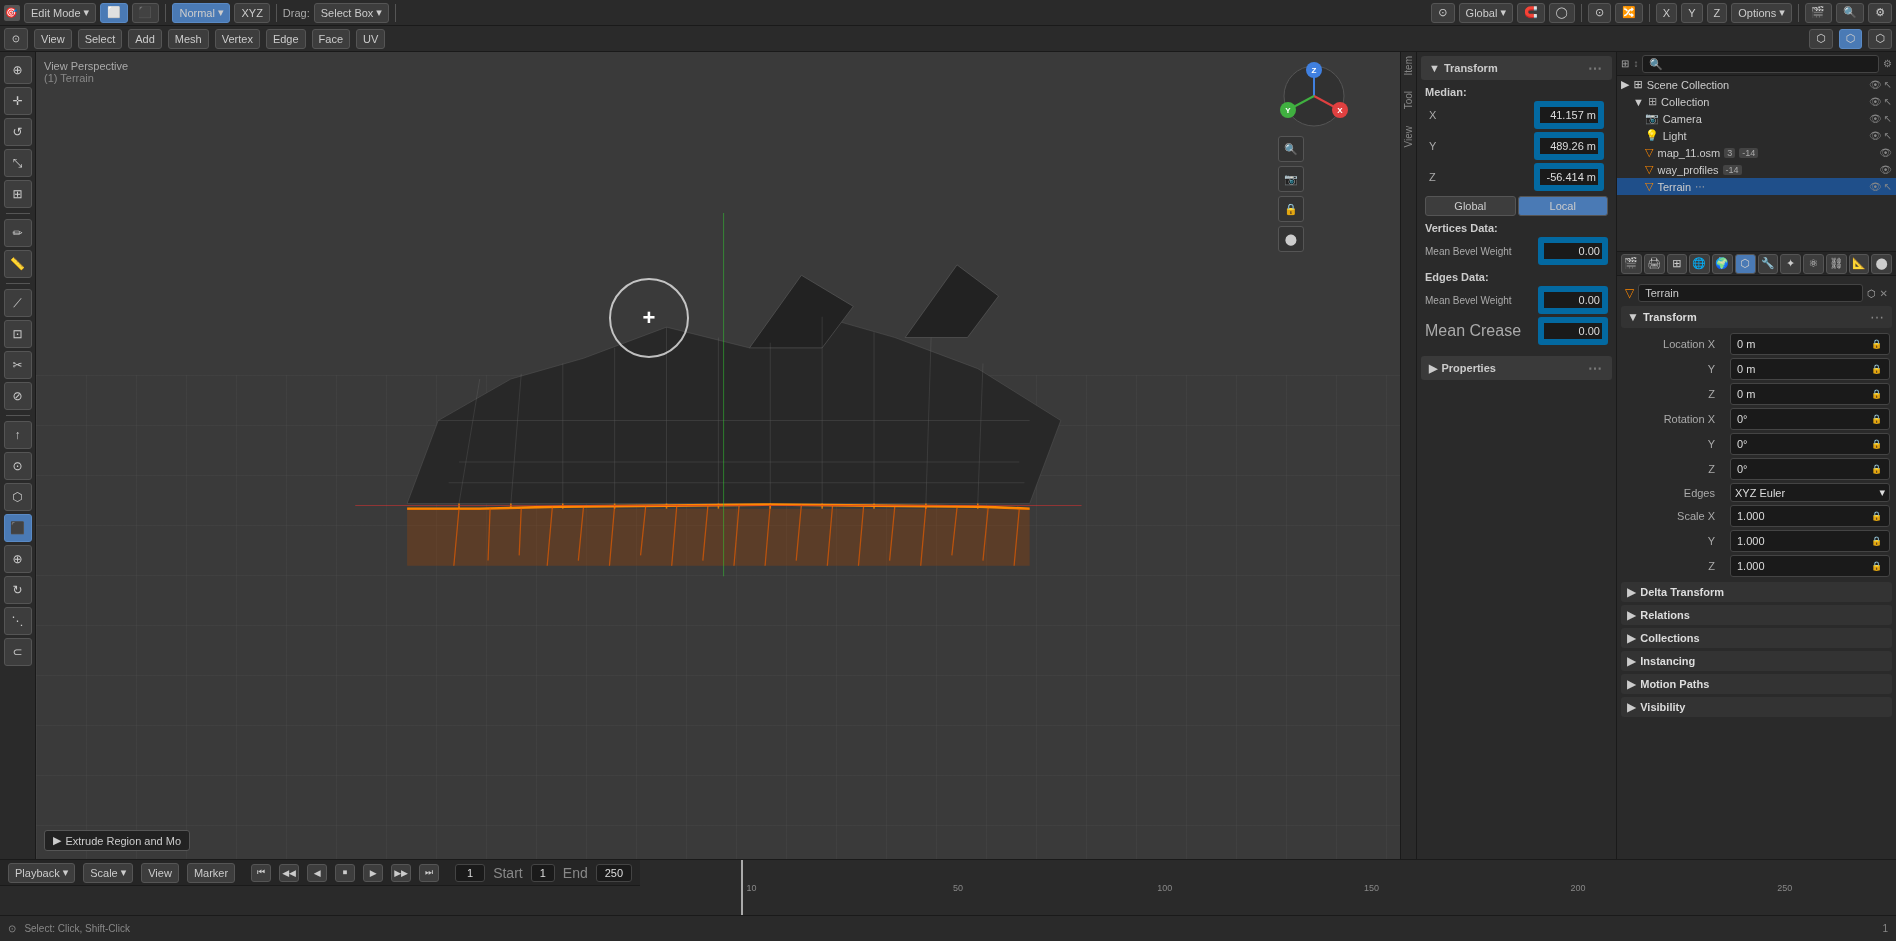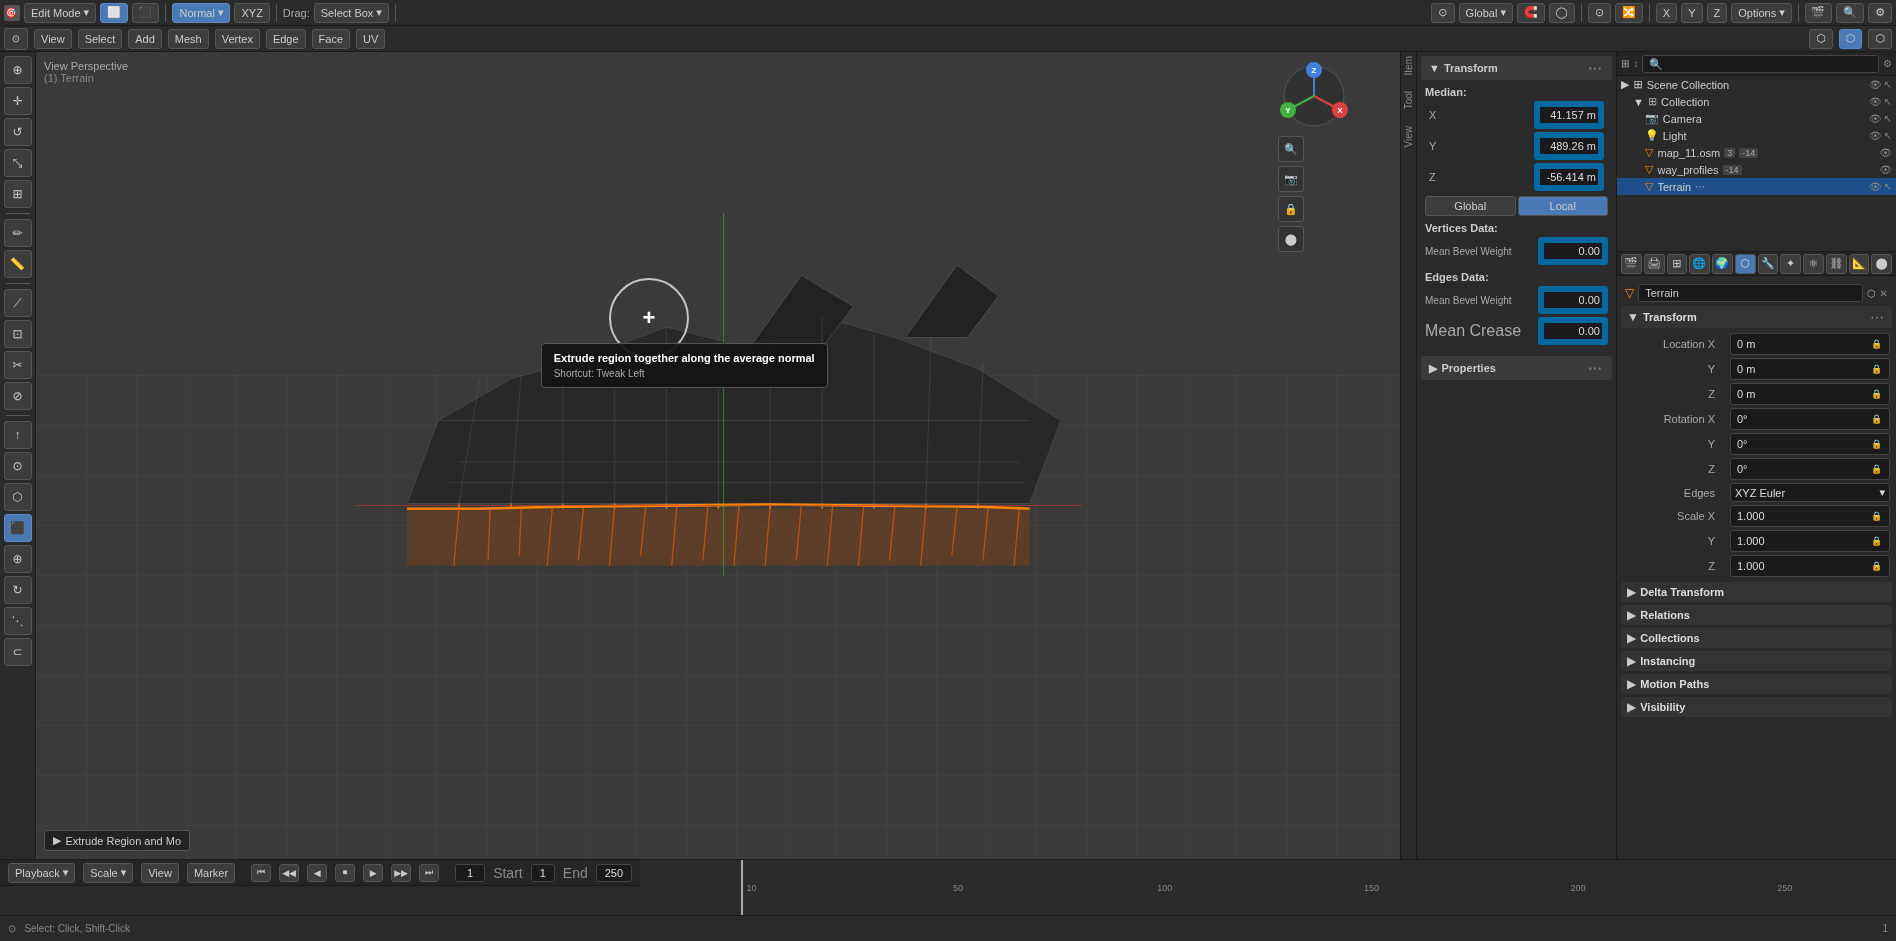--- a/index.html
+++ b/index.html
@@ -774,24 +774,20 @@
         <line x1="0" y1="282" x2="700" y2="282" stroke="#cc3333" stroke-width="1" opacity="0.6"></line>
 
         <line x1="355" y1="0" x2="355" y2="350" stroke="#33cc33" stroke-width="1" opacity="0.5"></line>
       </svg>
     </div>
 
     <div class="extrude-cursor">
       <span class="extrude-plus">+</span>
     </div>
 
-    <div class="tool-tooltip">
-      <div class="tool-tooltip-title">Extrude region together along the average normal</div>
-      <div class="tool-tooltip-shortcut">Shortcut: Tweak Left</div>
-    </div>
 
     <div style="position:absolute;top:8px;right:50px;display:flex;flex-direction:column;gap:4px;">
 
       <svg width="72" height="72" viewBox="0 0 72 72" style="cursor:pointer;">
         <circle cx="36" cy="36" r="30" fill="rgba(40,40,40,0.5)" stroke="#555" stroke-width="1"></circle>
 
         <line x1="36" y1="36" x2="36" y2="10" stroke="#4080e0" stroke-width="2"></line>
         <circle cx="36" cy="10" r="8" fill="#4080e0"></circle>
         <text x="36" y="13" text-anchor="middle" fill="white" font-size="8" font-weight="bold">Z</text>
 

